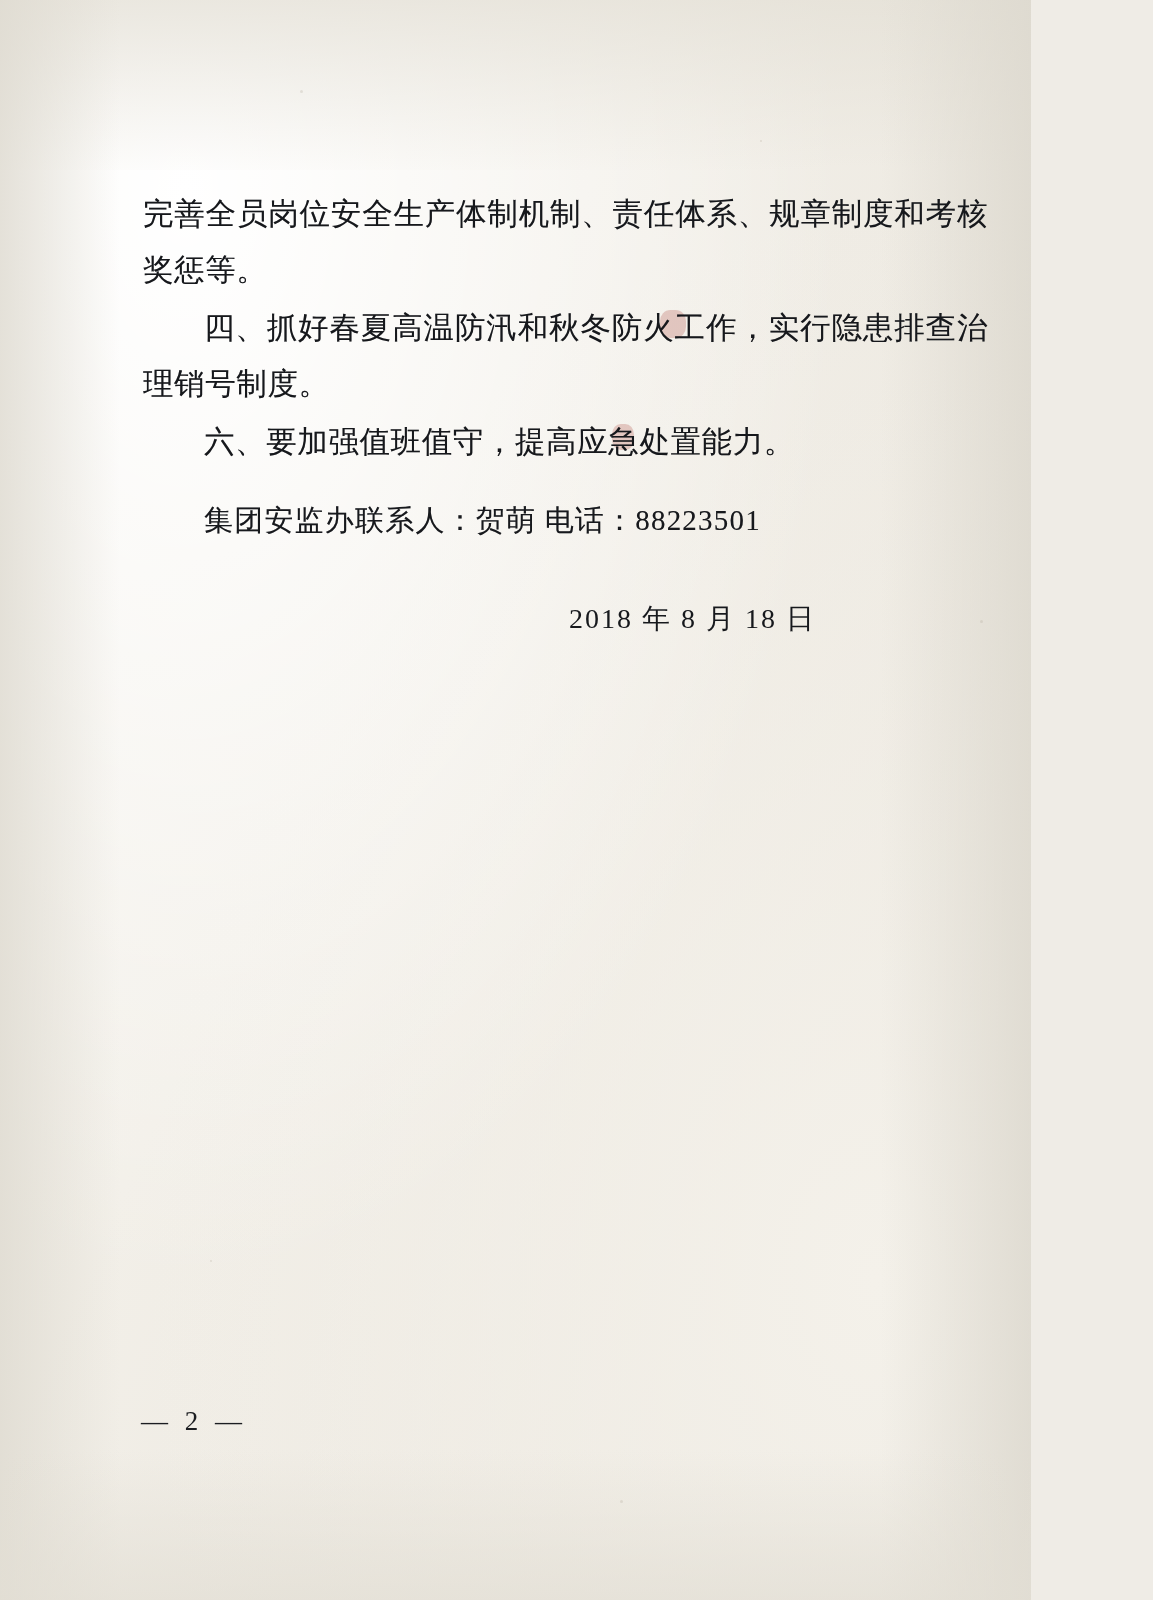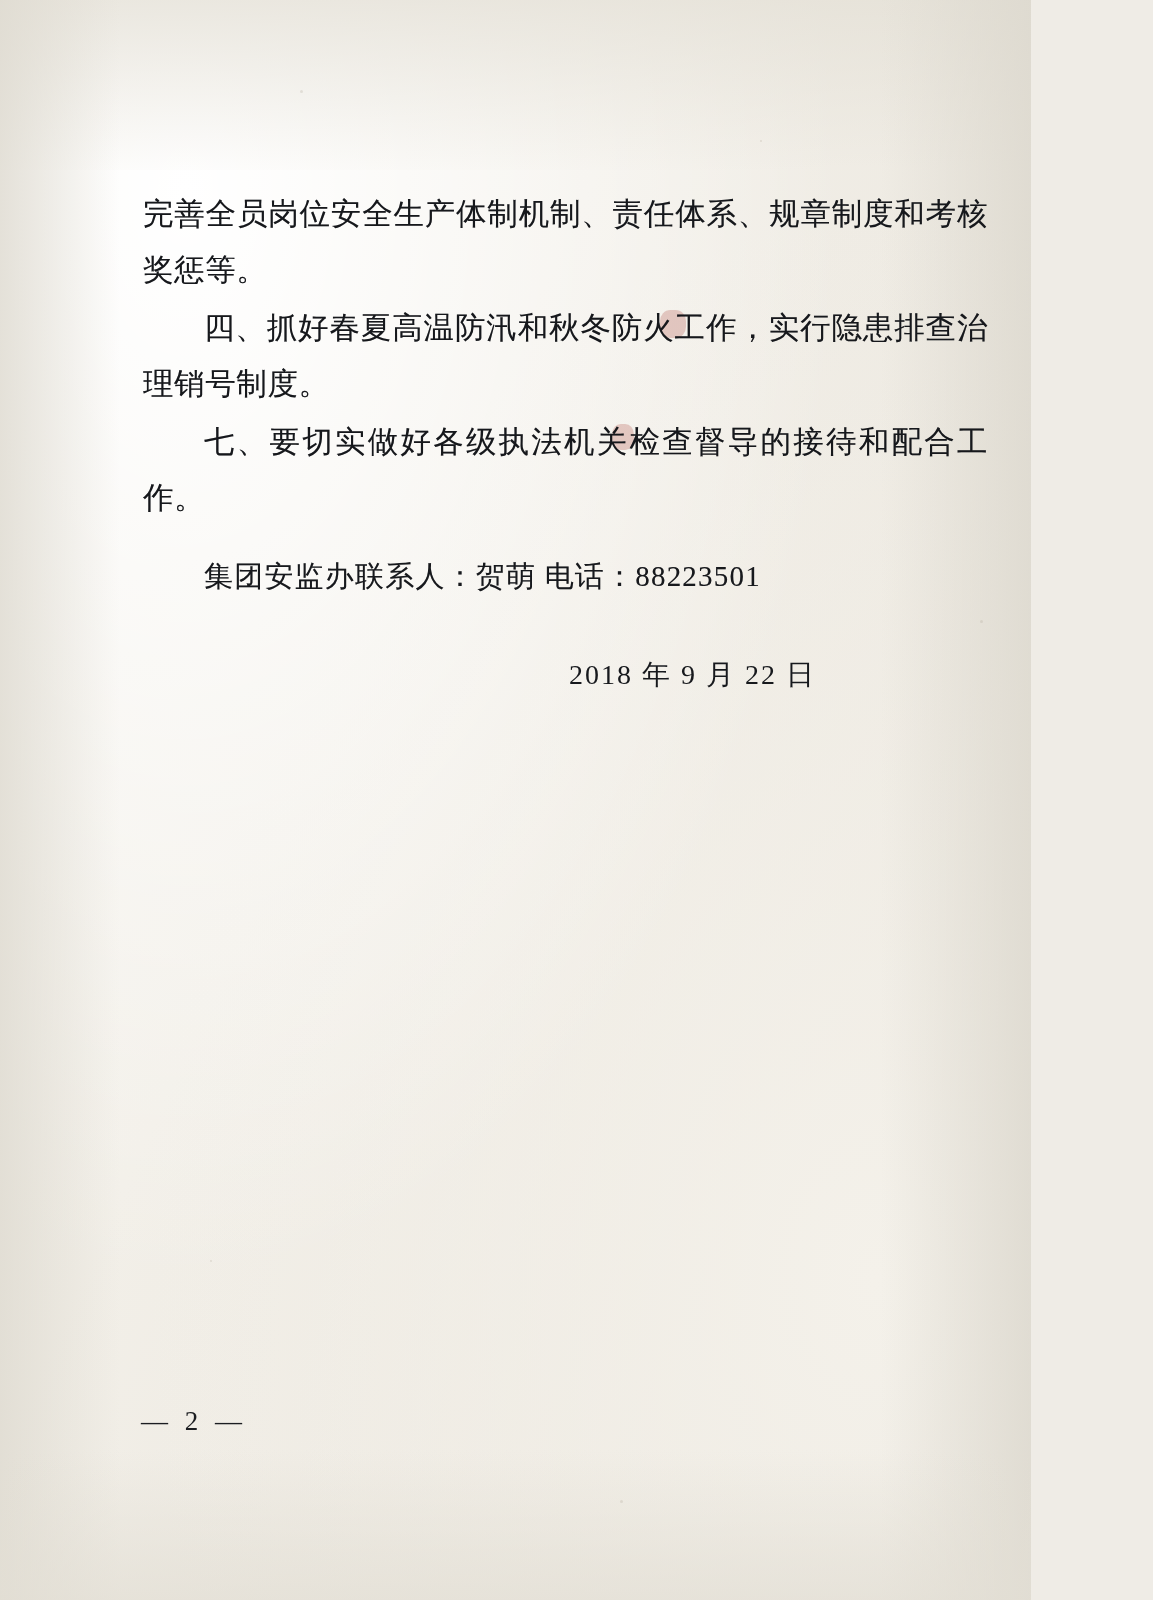--- a/index.html
+++ b/index.html
@@ -129,24 +129,24 @@
   <div class="ink-mark" style="left:612px;top:424px;width:22px;height:26px;"></div>
 
   <div class="content">
 
     <p class="para">完善全员岗位安全生产体制机制、责任体系、规章制度和考核奖惩等。</p>
 
 
     <p class="para indent">四、抓好春夏高温防汛和秋冬防火工作，实行隐患排查治理销号制度。</p>
 
 
+    <p class="para indent">六、要加强值班值守，提高应急处置能力。</p>
 
-    <p class="para indent">七、要切实做好各级执法机关检查督导的接待和配合工作。</p>
 
 
     <p class="para contact">集团安监办联系人：贺萌  电话：88223501</p>
 
-    <p class="date-line">2018 年 9 月 22 日</p>
+    <p class="date-line">2018 年 8 月 18 日</p>
   </div>
 
   <div class="page-number">— 2 —</div>
 
 </div>
 
 </body></html>

